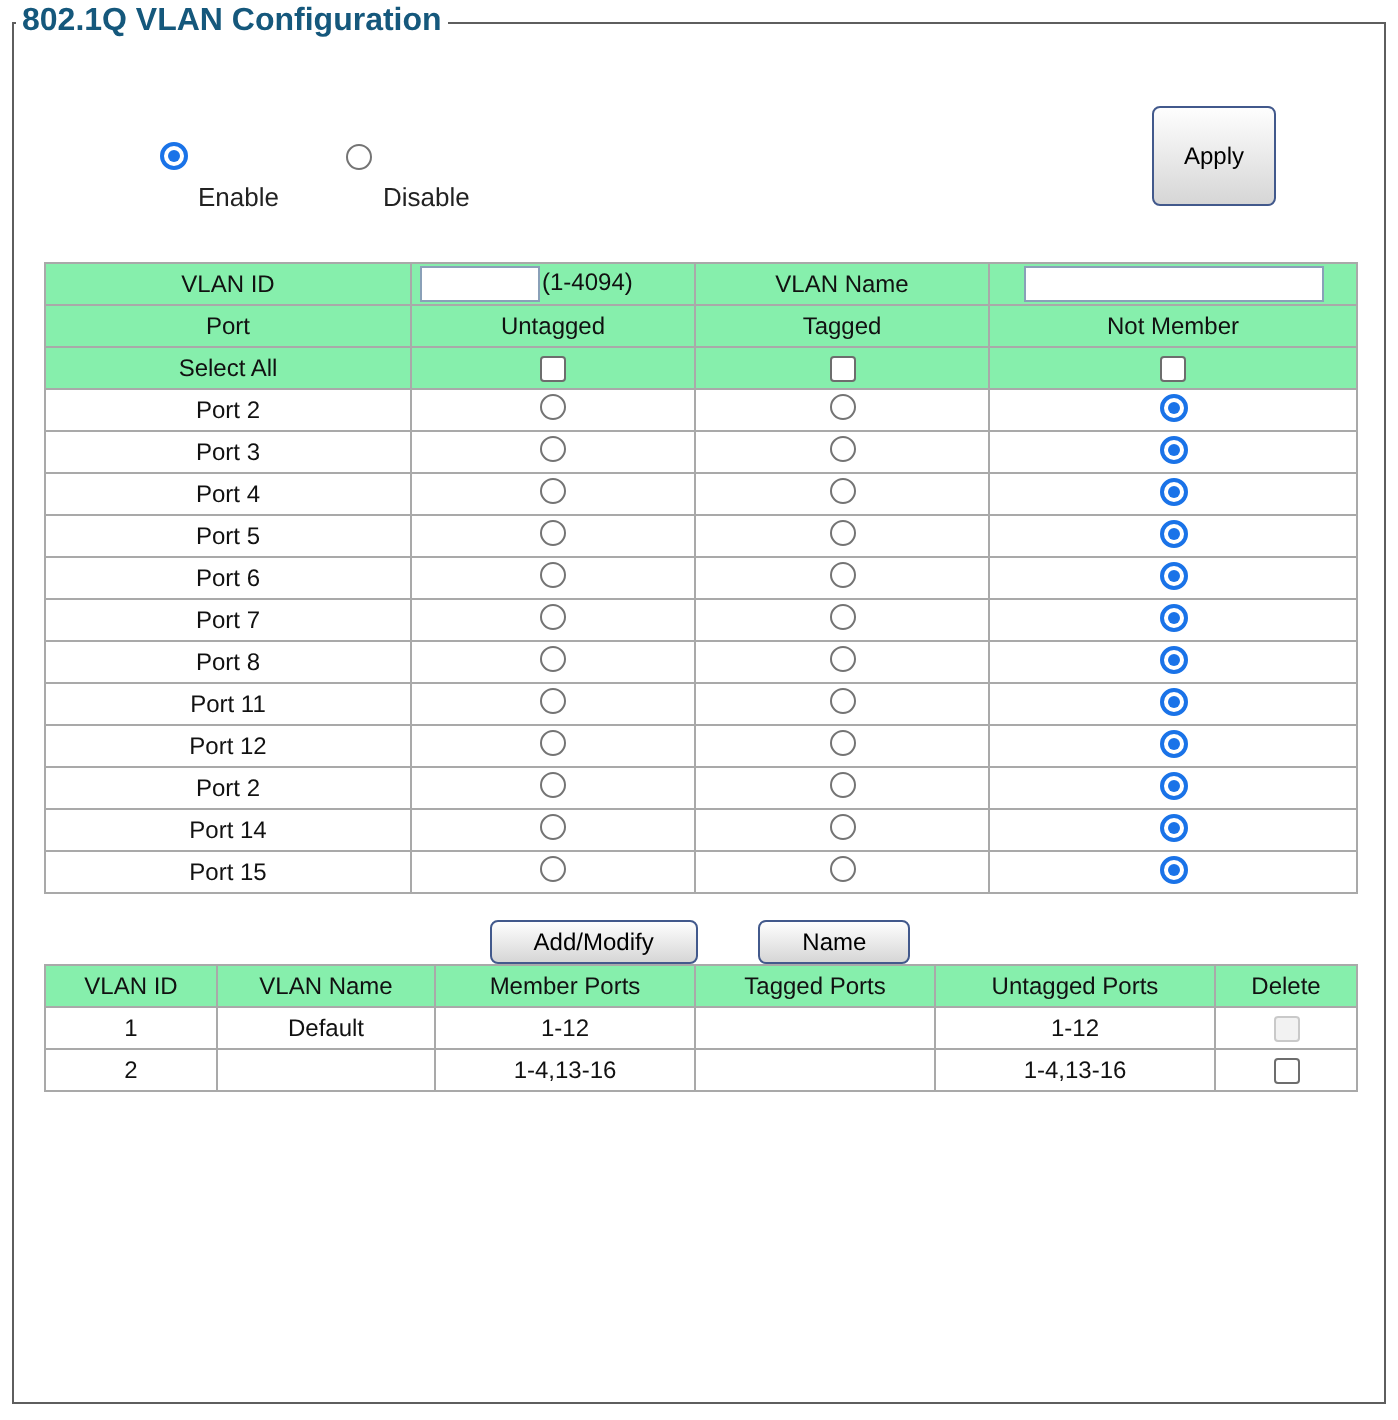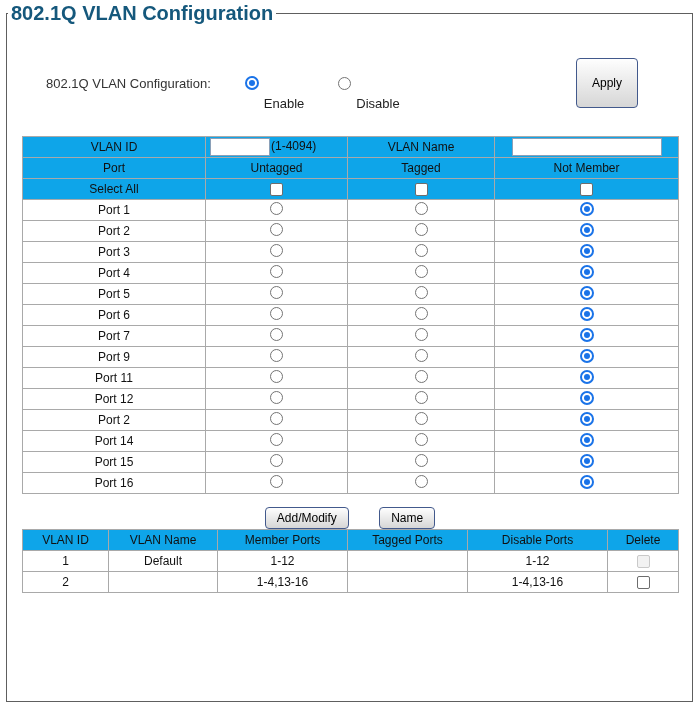--- a/index.html
+++ b/index.html
@@ -7,21 +7,21 @@
   body {
     width:699px; height:710px; background:#ffffff;
     font-family:"Liberation Sans", sans-serif; font-size:12px; color:#1c1c1c;
     overflow:hidden;
   }
   fieldset {
     margin:2px 6px 0 6px; height:700px;
     border:1px solid #5e5e5e; padding:0;
   }
   legend {
-    font-weight:bold; font-size:20px; color:#15587c;
+    font-weight:bold; font-size:16px; color:#15587c;
     padding:0 3px; margin-left:1px;
   }
   
   .config-row {
     display:flex; align-items:center;
     margin:30px 54px 0 39px; font-size:13px; color:#333;
   }
   .opt { display:inline-flex; align-items:center; margin-left:34px; cursor:default; }
   .opt .lbl { margin-left:5px; color:#222;margin-top:41px; }
   .radio {
@@ -35,32 +35,32 @@
     content:""; position:absolute; left:2px; top:2px;
     width:6px; height:6px; border-radius:50%; background:#1a73e8;
   }
   .cb {
     width:13px; height:13px; border:1px solid #6d6d6d; border-radius:2px;
     background:#fff; display:inline-block; vertical-align:middle;
   }
   .cb.disabled { background:#f2f2f2; border-color:#c9c9c9; }
   .btn {
     font-family:"Liberation Sans", sans-serif; font-size:12px; color:#000;
-    padding:3px 11px; border:1px solid #42598c; border-radius:4px;
+    padding:3px 21px; border:1px solid #42598c; border-radius:4px;
     background:linear-gradient(#fefefe,#d6d6d6); cursor:pointer;
   }
   .apply { margin-left:auto; padding:17px 15px; }
   
   table { border-collapse:collapse; table-layout:fixed; margin-left:15px; }
   td {
     border:1px solid #a9a9a9; height:21px; padding:0;
     text-align:center; vertical-align:middle; overflow:hidden;
     font-size:12px; color:#111;
   }
-  tr.hdr td { background:#0ea5e9; }
+  tr.hdr td { background:#86efac; }
   td.cell-left { text-align:left; padding-left:4px; }
   input.txt {
     height:18px; border:1px solid #8aa0b8; background:#fff;
     font-family:"Liberation Sans", sans-serif; font-size:12px;
     padding:0 2px; vertical-align:middle;
   }
   .id-input { width:60px; }
   .name-input { width:150px; }
   .hint { margin-left:1px; }
   .btnrow { width:656px; margin:13px 0 0 15px; text-align:center; }
@@ -68,21 +68,20 @@
   .btnrow2 { width:656px; margin:12px 0 0 15px; text-align:center; }
   .btnrow2 .btn + .btn { margin-left:21px; }
 </style>
 </head>
 <body>
 
 <fieldset>
   <legend>802.1Q VLAN Configuration</legend>
 
   <div class="config-row">
-    <span>802.1Q VLAN Configuration:</span>
     <span class="opt">
       <span class="radio checked"></span>
       <span class="lbl">Enable</span>
     </span>
     <span class="opt">
       <span class="radio"></span>
       <span class="lbl">Disable</span>
     </span>
     <button class="btn apply">Apply</button>
   </div>
@@ -109,26 +108,20 @@
       </tr>
       <tr class="hdr">
         <td>Select All</td>
         <td><span class="cb"></span></td>
         <td><span class="cb"></span></td>
         <td><span class="cb"></span></td>
       </tr>
     </tbody>
     <tbody>
         <tr>
-          <td>Port 1</td>
-          <td><span class="radio"></span></td>
-          <td><span class="radio"></span></td>
-          <td><span class="radio checked"></span></td>
-        </tr>
-        <tr>
           <td>Port 2</td>
           <td><span class="radio"></span></td>
           <td><span class="radio"></span></td>
           <td><span class="radio checked"></span></td>
         </tr>
         <tr>
           <td>Port 3</td>
           <td><span class="radio"></span></td>
           <td><span class="radio"></span></td>
           <td><span class="radio checked"></span></td>
@@ -151,21 +144,21 @@
           <td><span class="radio"></span></td>
           <td><span class="radio checked"></span></td>
         </tr>
         <tr>
           <td>Port 7</td>
           <td><span class="radio"></span></td>
           <td><span class="radio"></span></td>
           <td><span class="radio checked"></span></td>
         </tr>
         <tr>
-          <td>Port 9</td>
+          <td>Port 8</td>
           <td><span class="radio"></span></td>
           <td><span class="radio"></span></td>
           <td><span class="radio checked"></span></td>
         </tr>
         <tr>
           <td>Port 11</td>
           <td><span class="radio"></span></td>
           <td><span class="radio"></span></td>
           <td><span class="radio checked"></span></td>
         </tr>
@@ -182,26 +175,20 @@
           <td><span class="radio checked"></span></td>
         </tr>
         <tr>
           <td>Port 14</td>
           <td><span class="radio"></span></td>
           <td><span class="radio"></span></td>
           <td><span class="radio checked"></span></td>
         </tr>
         <tr>
           <td>Port 15</td>
-          <td><span class="radio"></span></td>
-          <td><span class="radio"></span></td>
-          <td><span class="radio checked"></span></td>
-        </tr>
-        <tr>
-          <td>Port 16</td>
           <td><span class="radio"></span></td>
           <td><span class="radio"></span></td>
           <td><span class="radio checked"></span></td>
         </tr>
       </tbody>
   </table>
 
   <div class="btnrow">
     <button class="btn">Add/Modify</button>
     <button class="btn">Name</button>
@@ -215,21 +202,21 @@
         <col style="width:120px">
         <col style="width:140px">
         <col style="width:71px">
       </colgroup>
     <tbody>
       <tr class="hdr">
         <td>VLAN ID</td>
         <td>VLAN Name</td>
         <td>Member Ports</td>
         <td>Tagged Ports</td>
-        <td>Disable Ports</td>
+        <td>Untagged Ports</td>
         <td>Delete</td>
       </tr>
     </tbody>
     <tbody>
         <tr>
           <td>1</td>
           <td>Default</td>
           <td>1-12</td>
           <td></td>
           <td>1-12</td>

